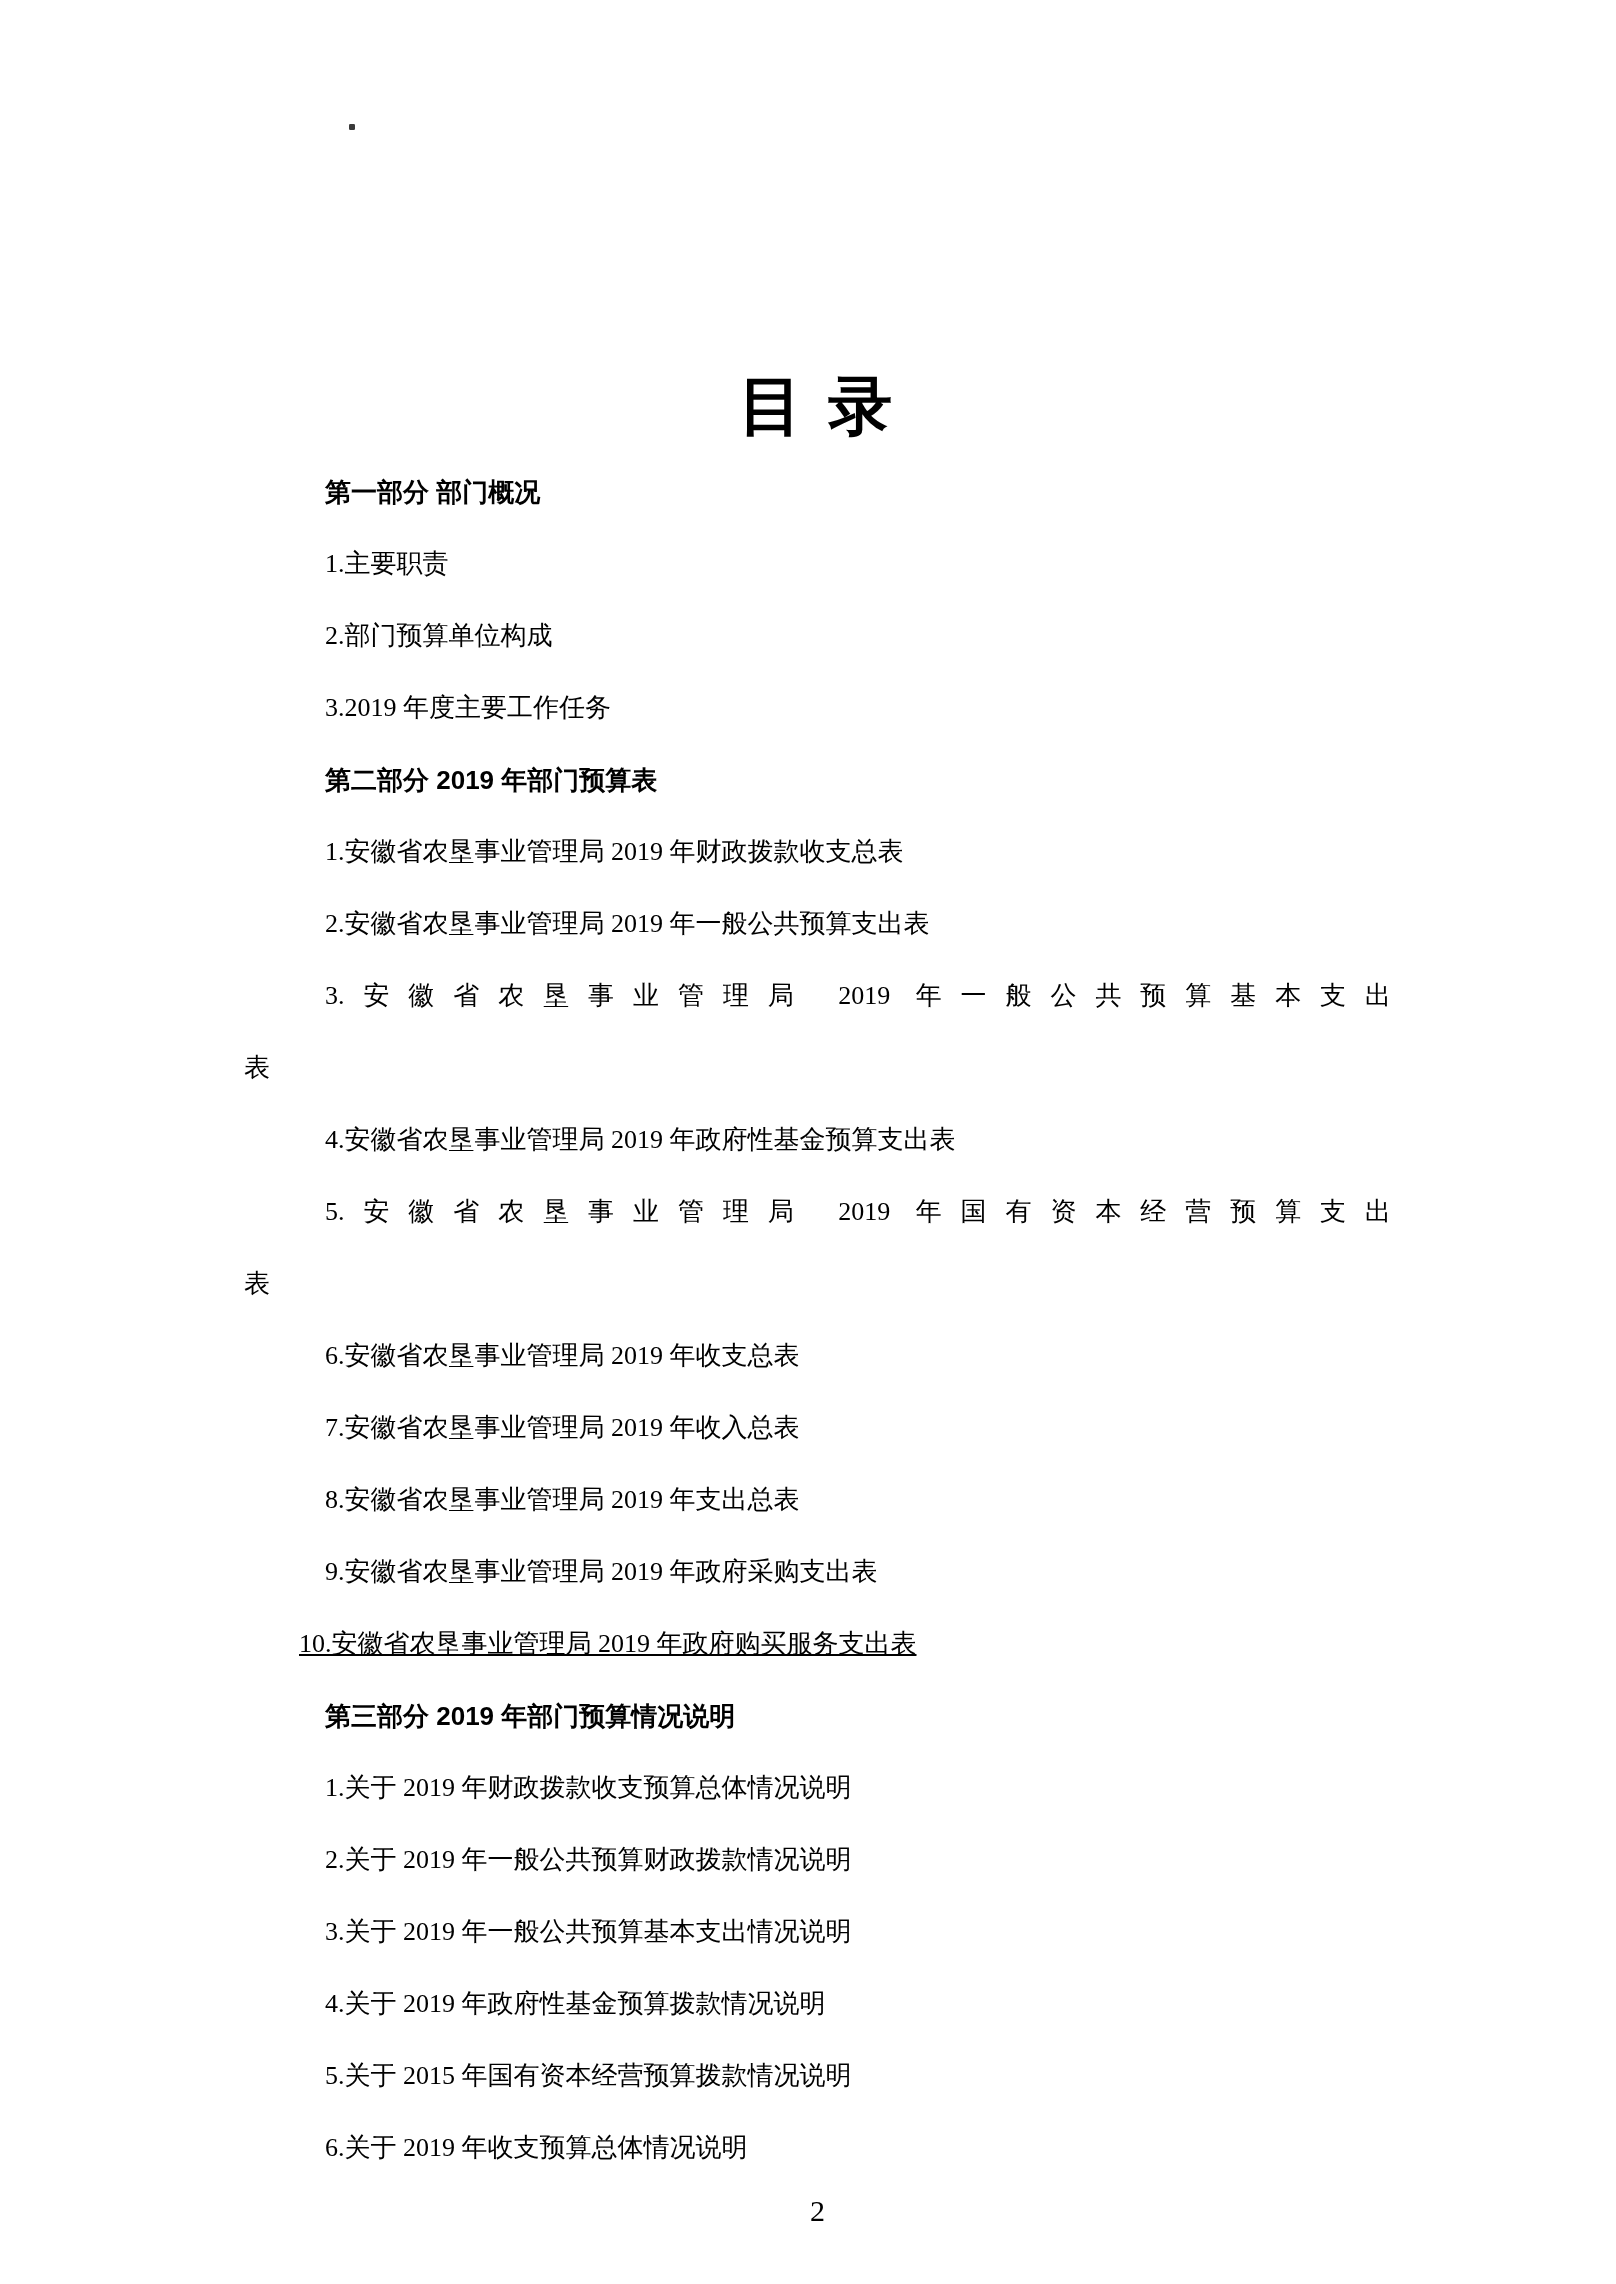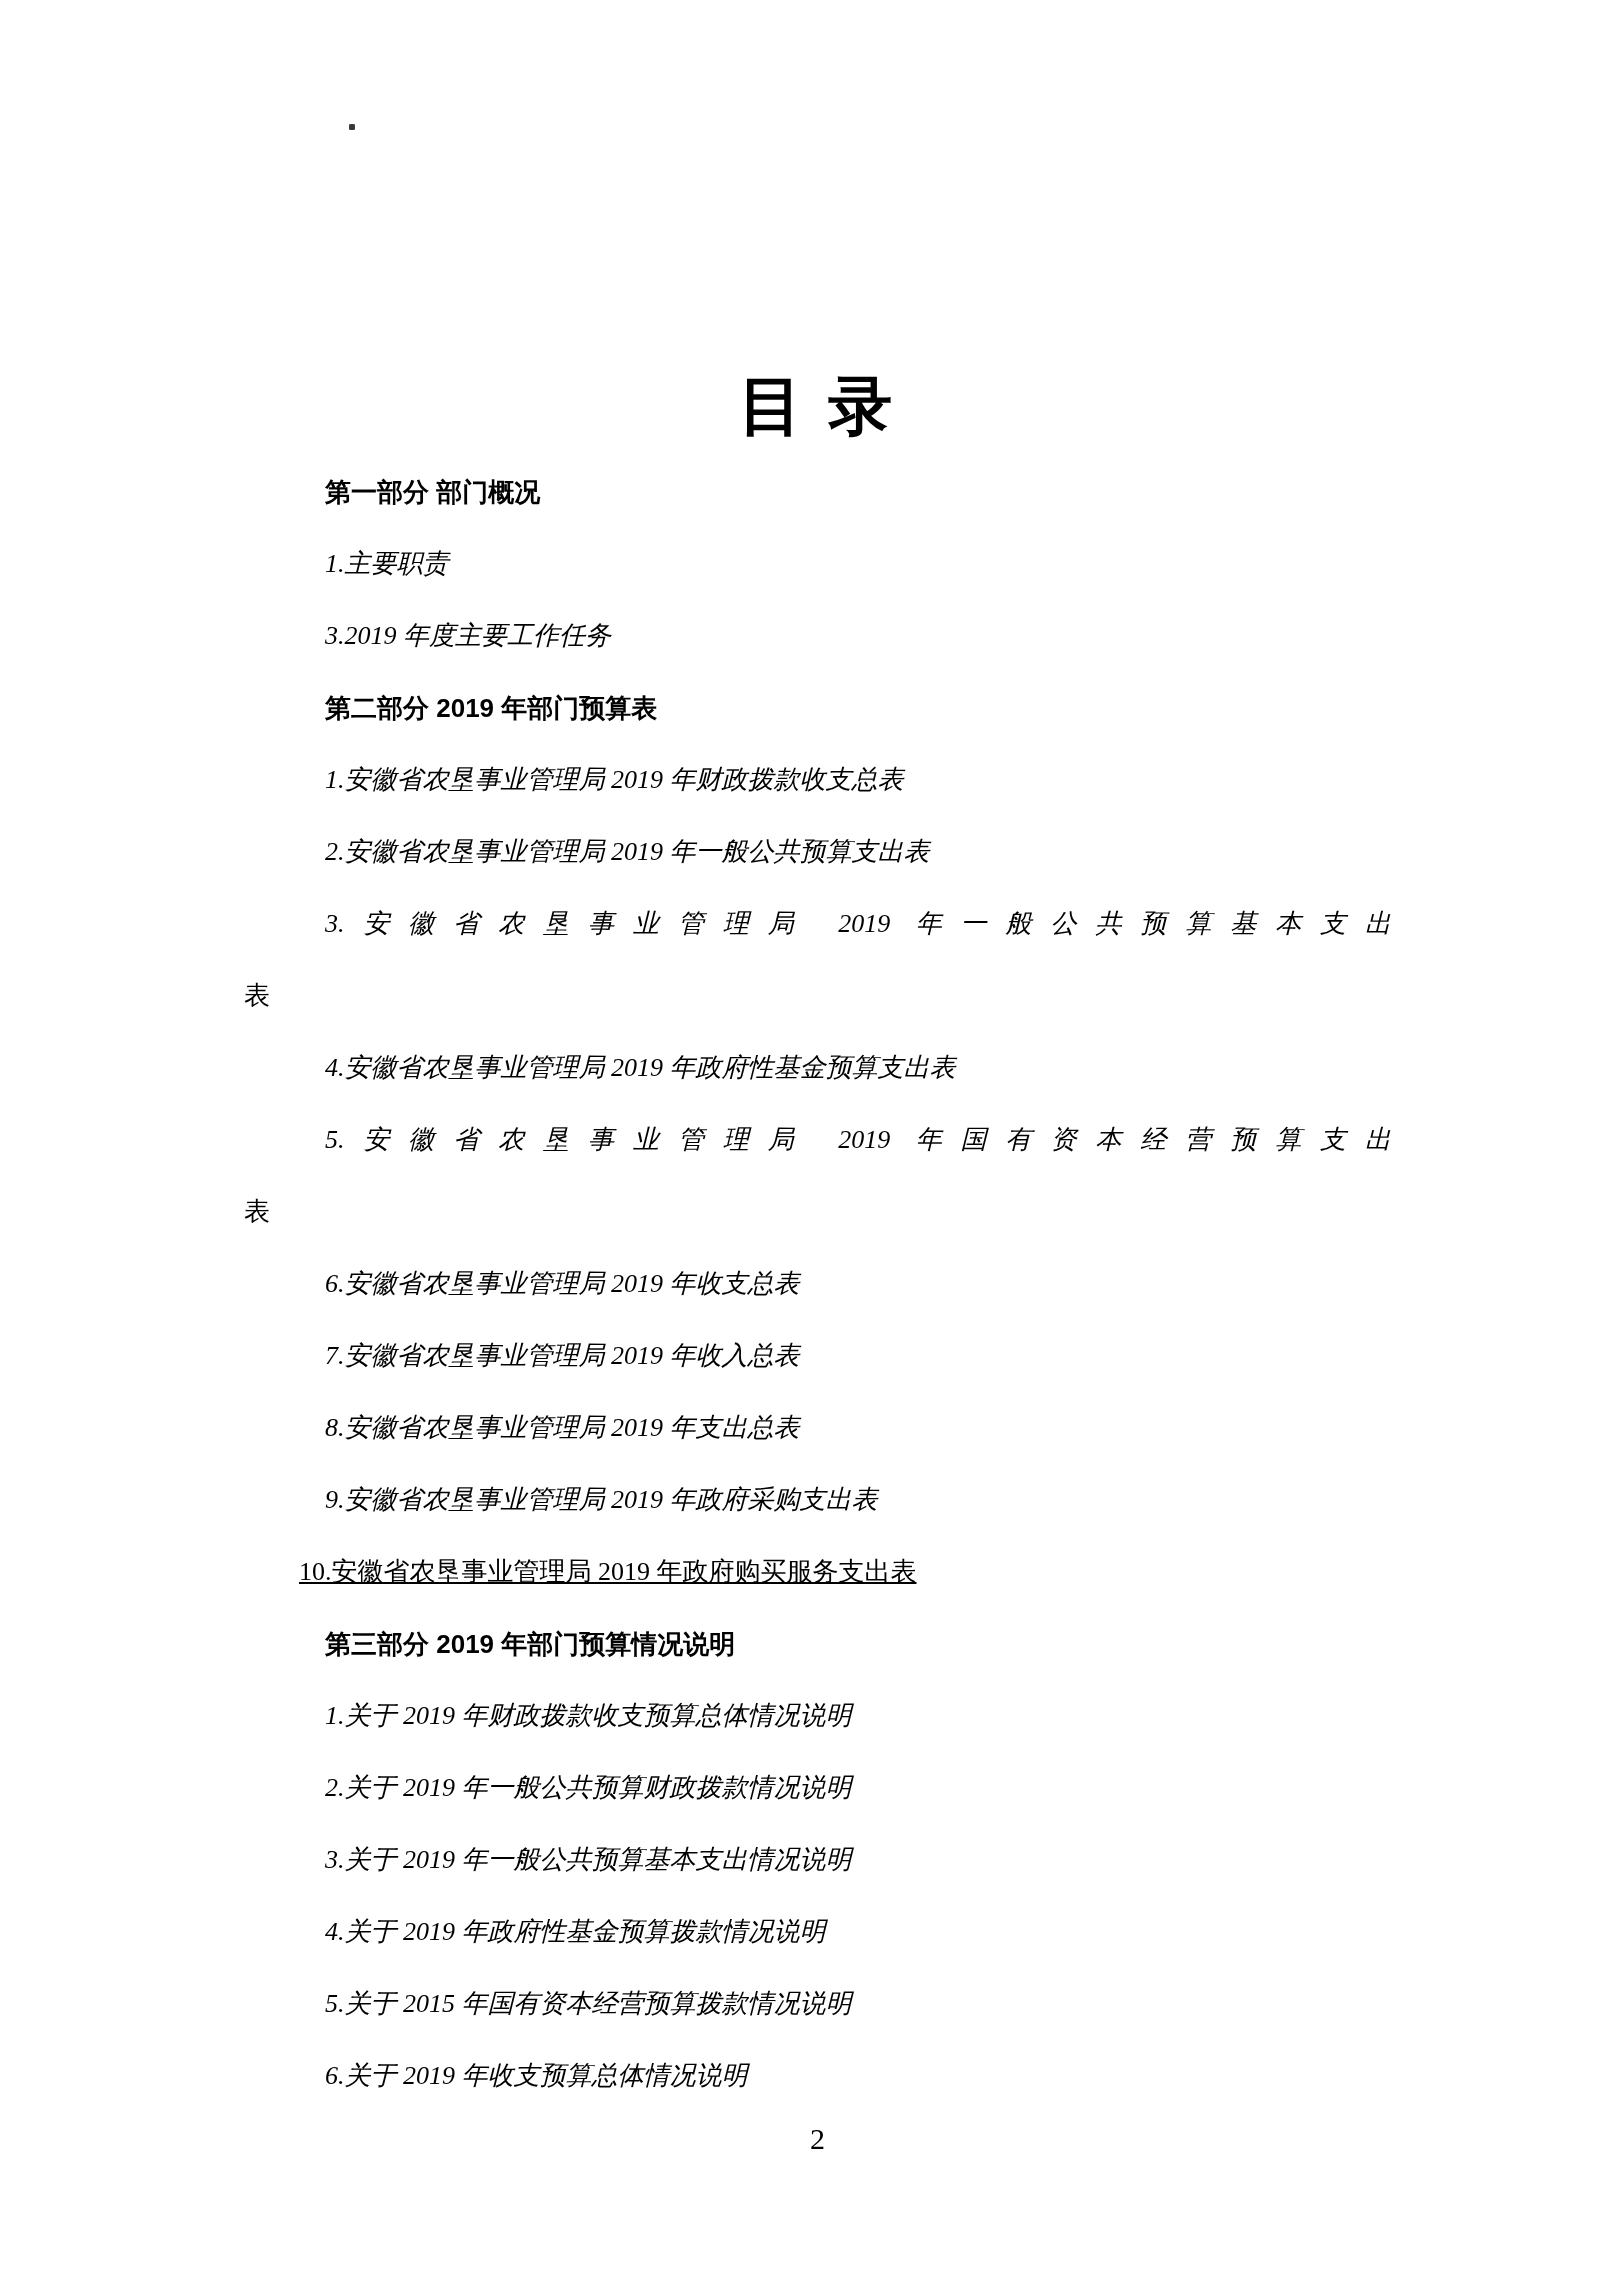--- a/index.html
+++ b/index.html
@@ -39,21 +39,21 @@
     height:72px;
     line-height:72px;
     font-size:26px;
     white-space:nowrap;
   }
   .section {
     font-family:"Liberation Sans","DejaVu Sans",sans-serif;
     font-weight:700;
     text-indent:81px;
   }
-  .item { text-indent:81px;font-style:italic; }
+  .item { text-indent:81px; }
   .item-wide { text-indent:55px;text-decoration:underline; }   
   .cont { text-indent:0; }
   .stretch {                          
     white-space:normal;
     text-align:justify;
     text-align-last:justify;
   }
   .page-num {
     margin-top:6.5px;
     height:40px;
@@ -68,20 +68,21 @@
 <div class="page">
 
   <div class="speck"></div>
 
   <div class="content">
 
     <div class="doc-title">目 录</div>
 
     <div class="line section">第一部分 部门概况</div>
     <div class="line item">1.主要职责</div>
+    <div class="line item">2.部门预算单位构成</div>
     <div class="line item">3.2019 年度主要工作任务</div>
 
     <div class="line section">第二部分 2019 年部门预算表</div>
     <div class="line item">1.安徽省农垦事业管理局 2019 年财政拨款收支总表</div>
     <div class="line item">2.安徽省农垦事业管理局 2019 年一般公共预算支出表</div>
     <div class="line item stretch">3.安徽省农垦事业管理局 2019 年一般公共预算基本支出</div>
     <div class="line cont">表</div>
     <div class="line item">4.安徽省农垦事业管理局 2019 年政府性基金预算支出表</div>
     <div class="line item stretch">5.安徽省农垦事业管理局 2019 年国有资本经营预算支出</div>
     <div class="line cont">表</div>

